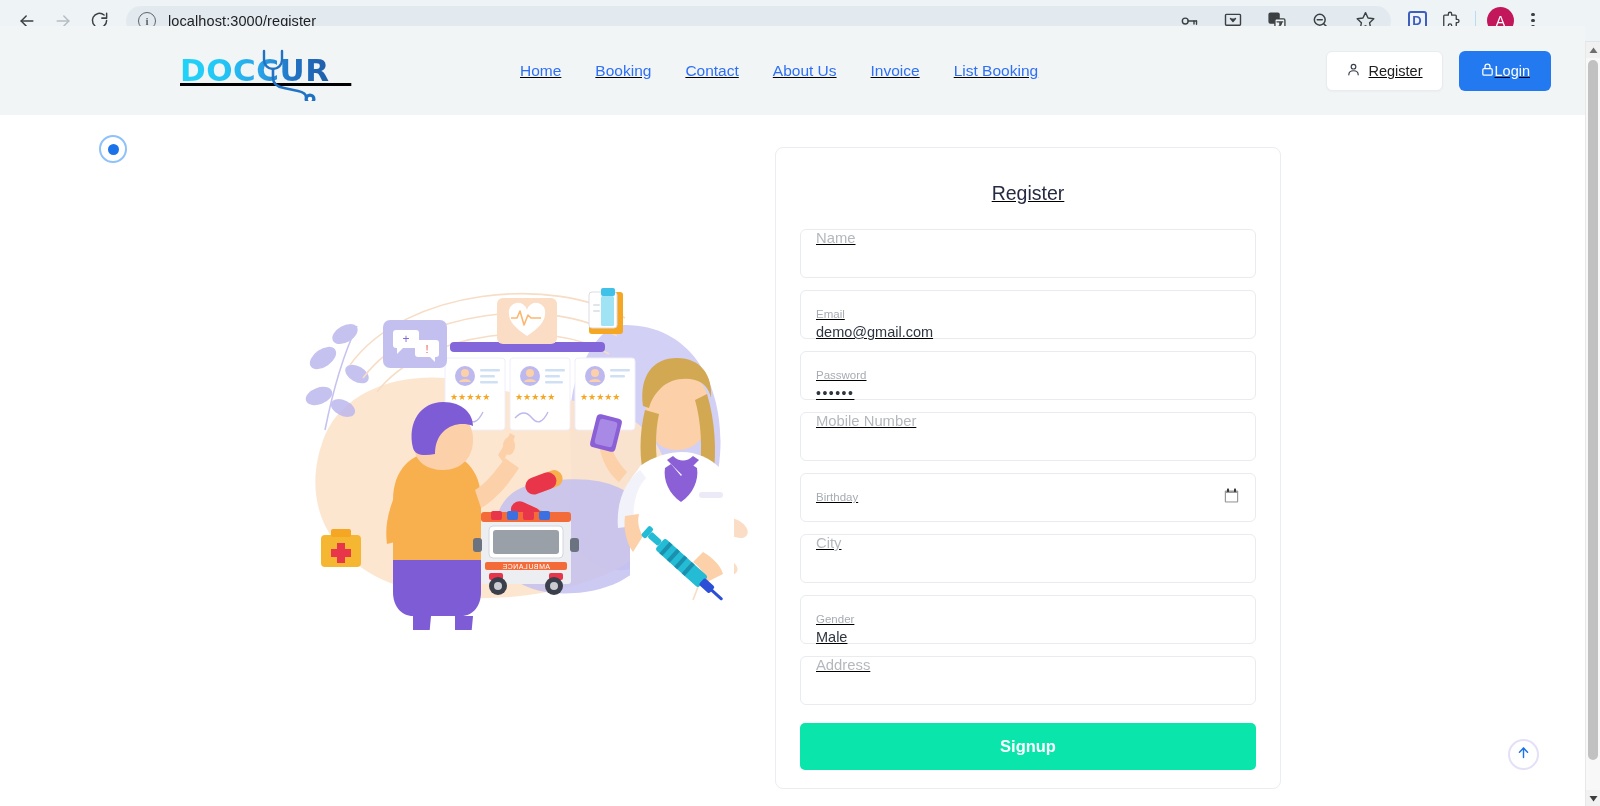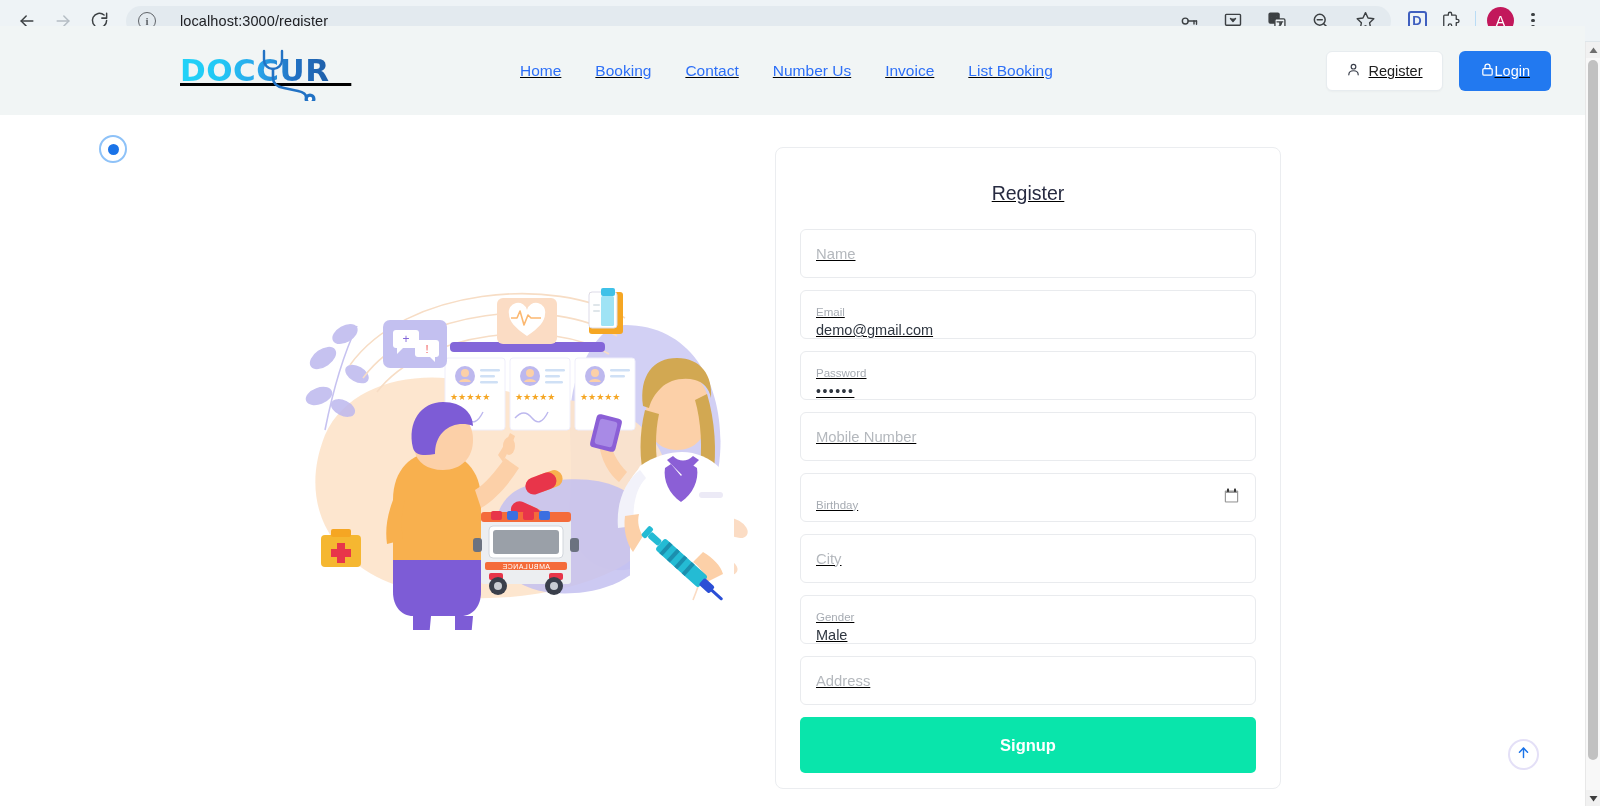--- a/index.html
+++ b/index.html
@@ -35,21 +35,21 @@
   }
   .omni-info {
     width: 18px; height: 18px; border-radius: 50%;
     border: 1.4px solid #5f6368;
     display: flex; align-items: center; justify-content: center;
     font-size: 11px; font-weight: bold; color: #5f6368;
     font-family: "Liberation Serif", serif;
     flex: none;
   }
   .omni-url {
-    margin-left: 24px; font-size: 14.5px; color: #202124;
+    margin-left: 12px; font-size: 14.5px; color: #202124;
     letter-spacing: 0.1px;
   }
   .omni-actions { margin-left: auto; display: flex; align-items: center; gap: 16px; }
   .toolbar-right { display: flex; align-items: center; gap: 5px; padding-left: 4px; }
   .tb-icon {
     width: 28px; height: 28px;
     display: flex; align-items: center; justify-content: center;
     color: #3c4043;
   }
   .ext-d {
@@ -131,37 +131,37 @@
     background: #fff; padding: 24px 24px 0 24px;
     height: 642px; overflow: hidden;
   }
   .form-title {
     text-align: center; font-size: 19.5px; color: #272b41;
     margin: 10px 0 24px 0; font-weight: 400;
   }
   .field {
     border: 1px solid #e9ebee; border-radius: 6px;
     height: 49px; margin-bottom: 12px;
-    padding: 0 15px; display: flex; flex-direction: column; justify-content: center;
+    padding: 0 15px; display: flex; flex-direction: column; justify-content: flex-start;
     position: relative; background: #fff;
   }
   .field.filled { padding-top: 16px; }
   .field-label {
     font-size: 11.5px; color: #a7acb3; line-height: 1.3; margin-bottom: 1px;
   }
   .field-value { font-size: 14.5px; color: #2f3640; line-height: 1.3; }
   .field-placeholder { font-size: 14.8px; color: #b4b8bd; }
   .dots { font-size: 14px; color: #2f3640; letter-spacing: 1.5px; line-height: 1.3; }
   .cal-icon {
     position: absolute; right: 16px; top: 50%; transform: translateY(-50%);
   }
   .btn-signup {
-    width: 100%; height: 56px; border: none; border-radius: 5px;
+    width: 100%; height: 47px; border: none; border-radius: 5px;
     background: #09e5ab; color: #fff; font-size: 16.5px; font-weight: 700;
-    cursor: pointer; 
+    cursor: pointer; margin-top: 6px;
     font-family: "Liberation Sans", sans-serif;
   }
 
   
   .scroll-top {
     position: absolute; right: 46px; bottom: 20px;
     width: 31px; height: 31px; border-radius: 50%;
     border: 2px solid #e4e0f7; background: #fff;
     display: flex; align-items: center; justify-content: center;
     cursor: pointer;
@@ -282,21 +282,21 @@
         <circle cx="50" cy="51" r="0" fill="none"></circle>
         <circle cx="52" cy="50" r="5.5" fill="#2272c4"></circle>
         <circle cx="52" cy="50" r="2.2" fill="#ffffff"></circle>
       </svg>
     </div>
 
     <nav class="main-nav">
       <a class="nav-link" href="#">Home</a>
       <a class="nav-link" href="#">Booking</a>
       <a class="nav-link" href="#">Contact</a>
-      <a class="nav-link" href="#">Number Us</a>
+      <a class="nav-link" href="#">About Us</a>
       <a class="nav-link" href="#">Invoice</a>
       <a class="nav-link" href="#">List Booking</a>
     </nav>
 
     <div class="header-actions">
       <button class="btn-register">
         <span>
           <svg width="15" height="15" viewBox="0 0 24 24" fill="none" stroke="#3a3f4b" stroke-width="1.9" stroke-linecap="round" stroke-linejoin="round">
               <circle cx="12" cy="7.5" r="3.7"></circle>
               <path d="M4.5 20.5c0-4 3.4-6.5 7.5-6.5s7.5 2.5 7.5 6.5"></path>

